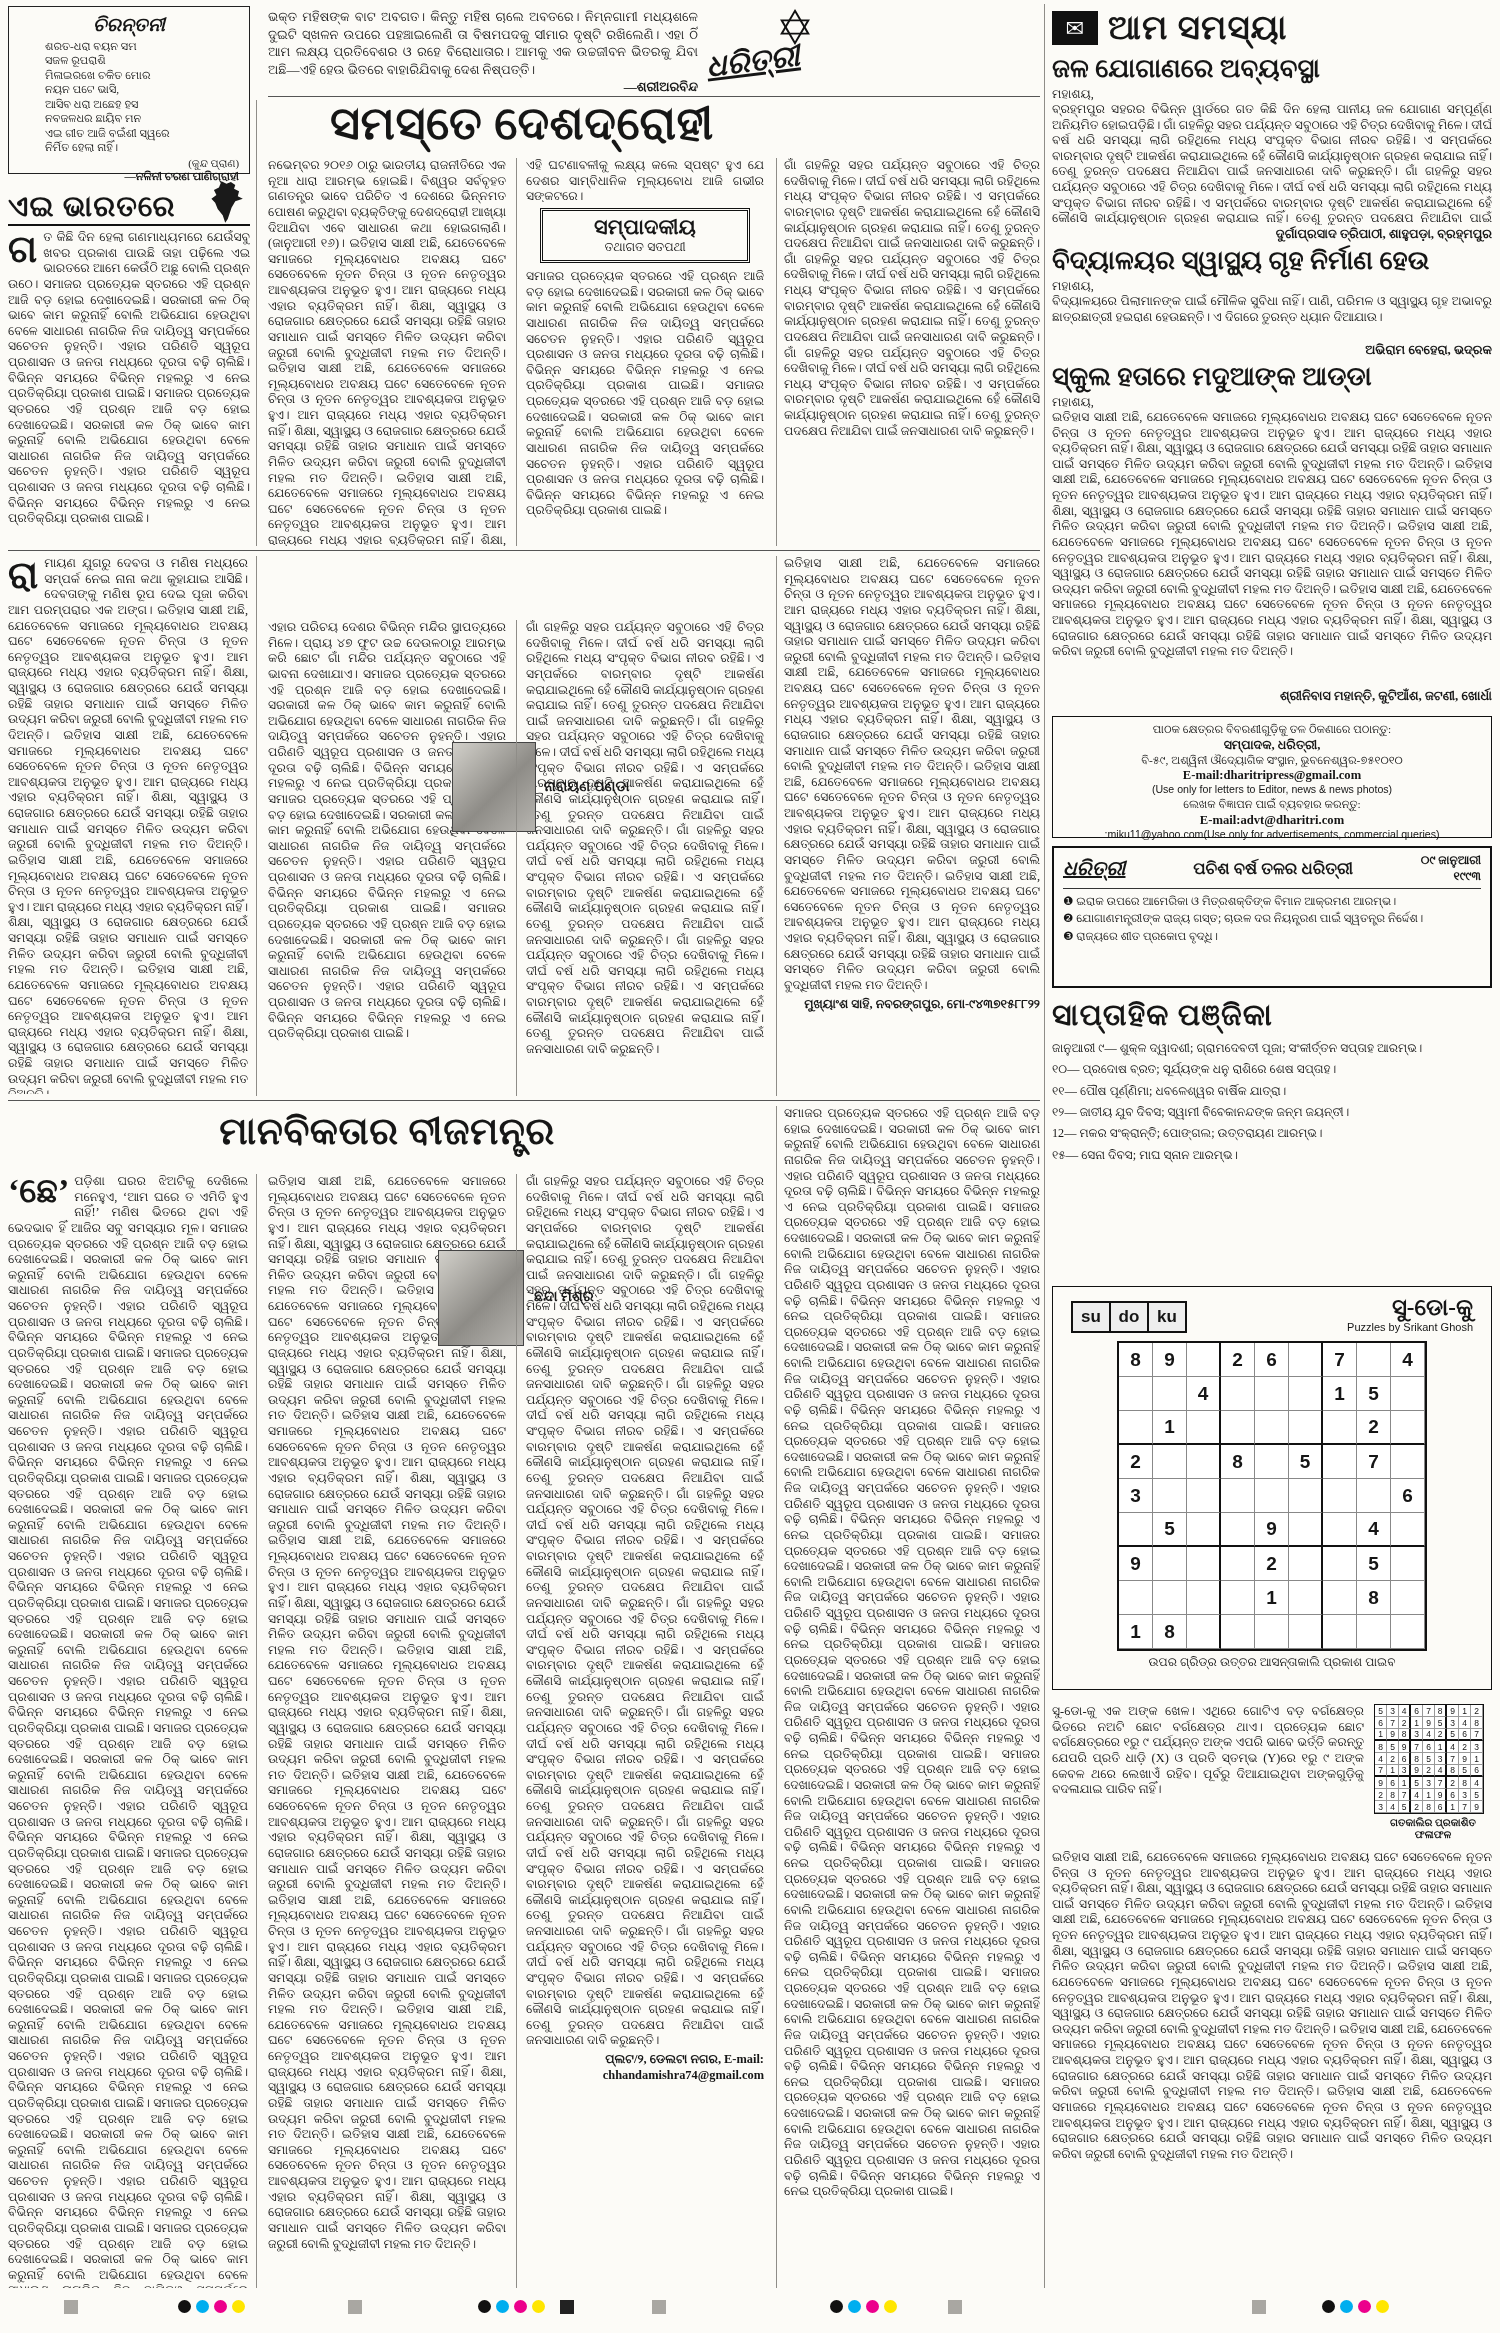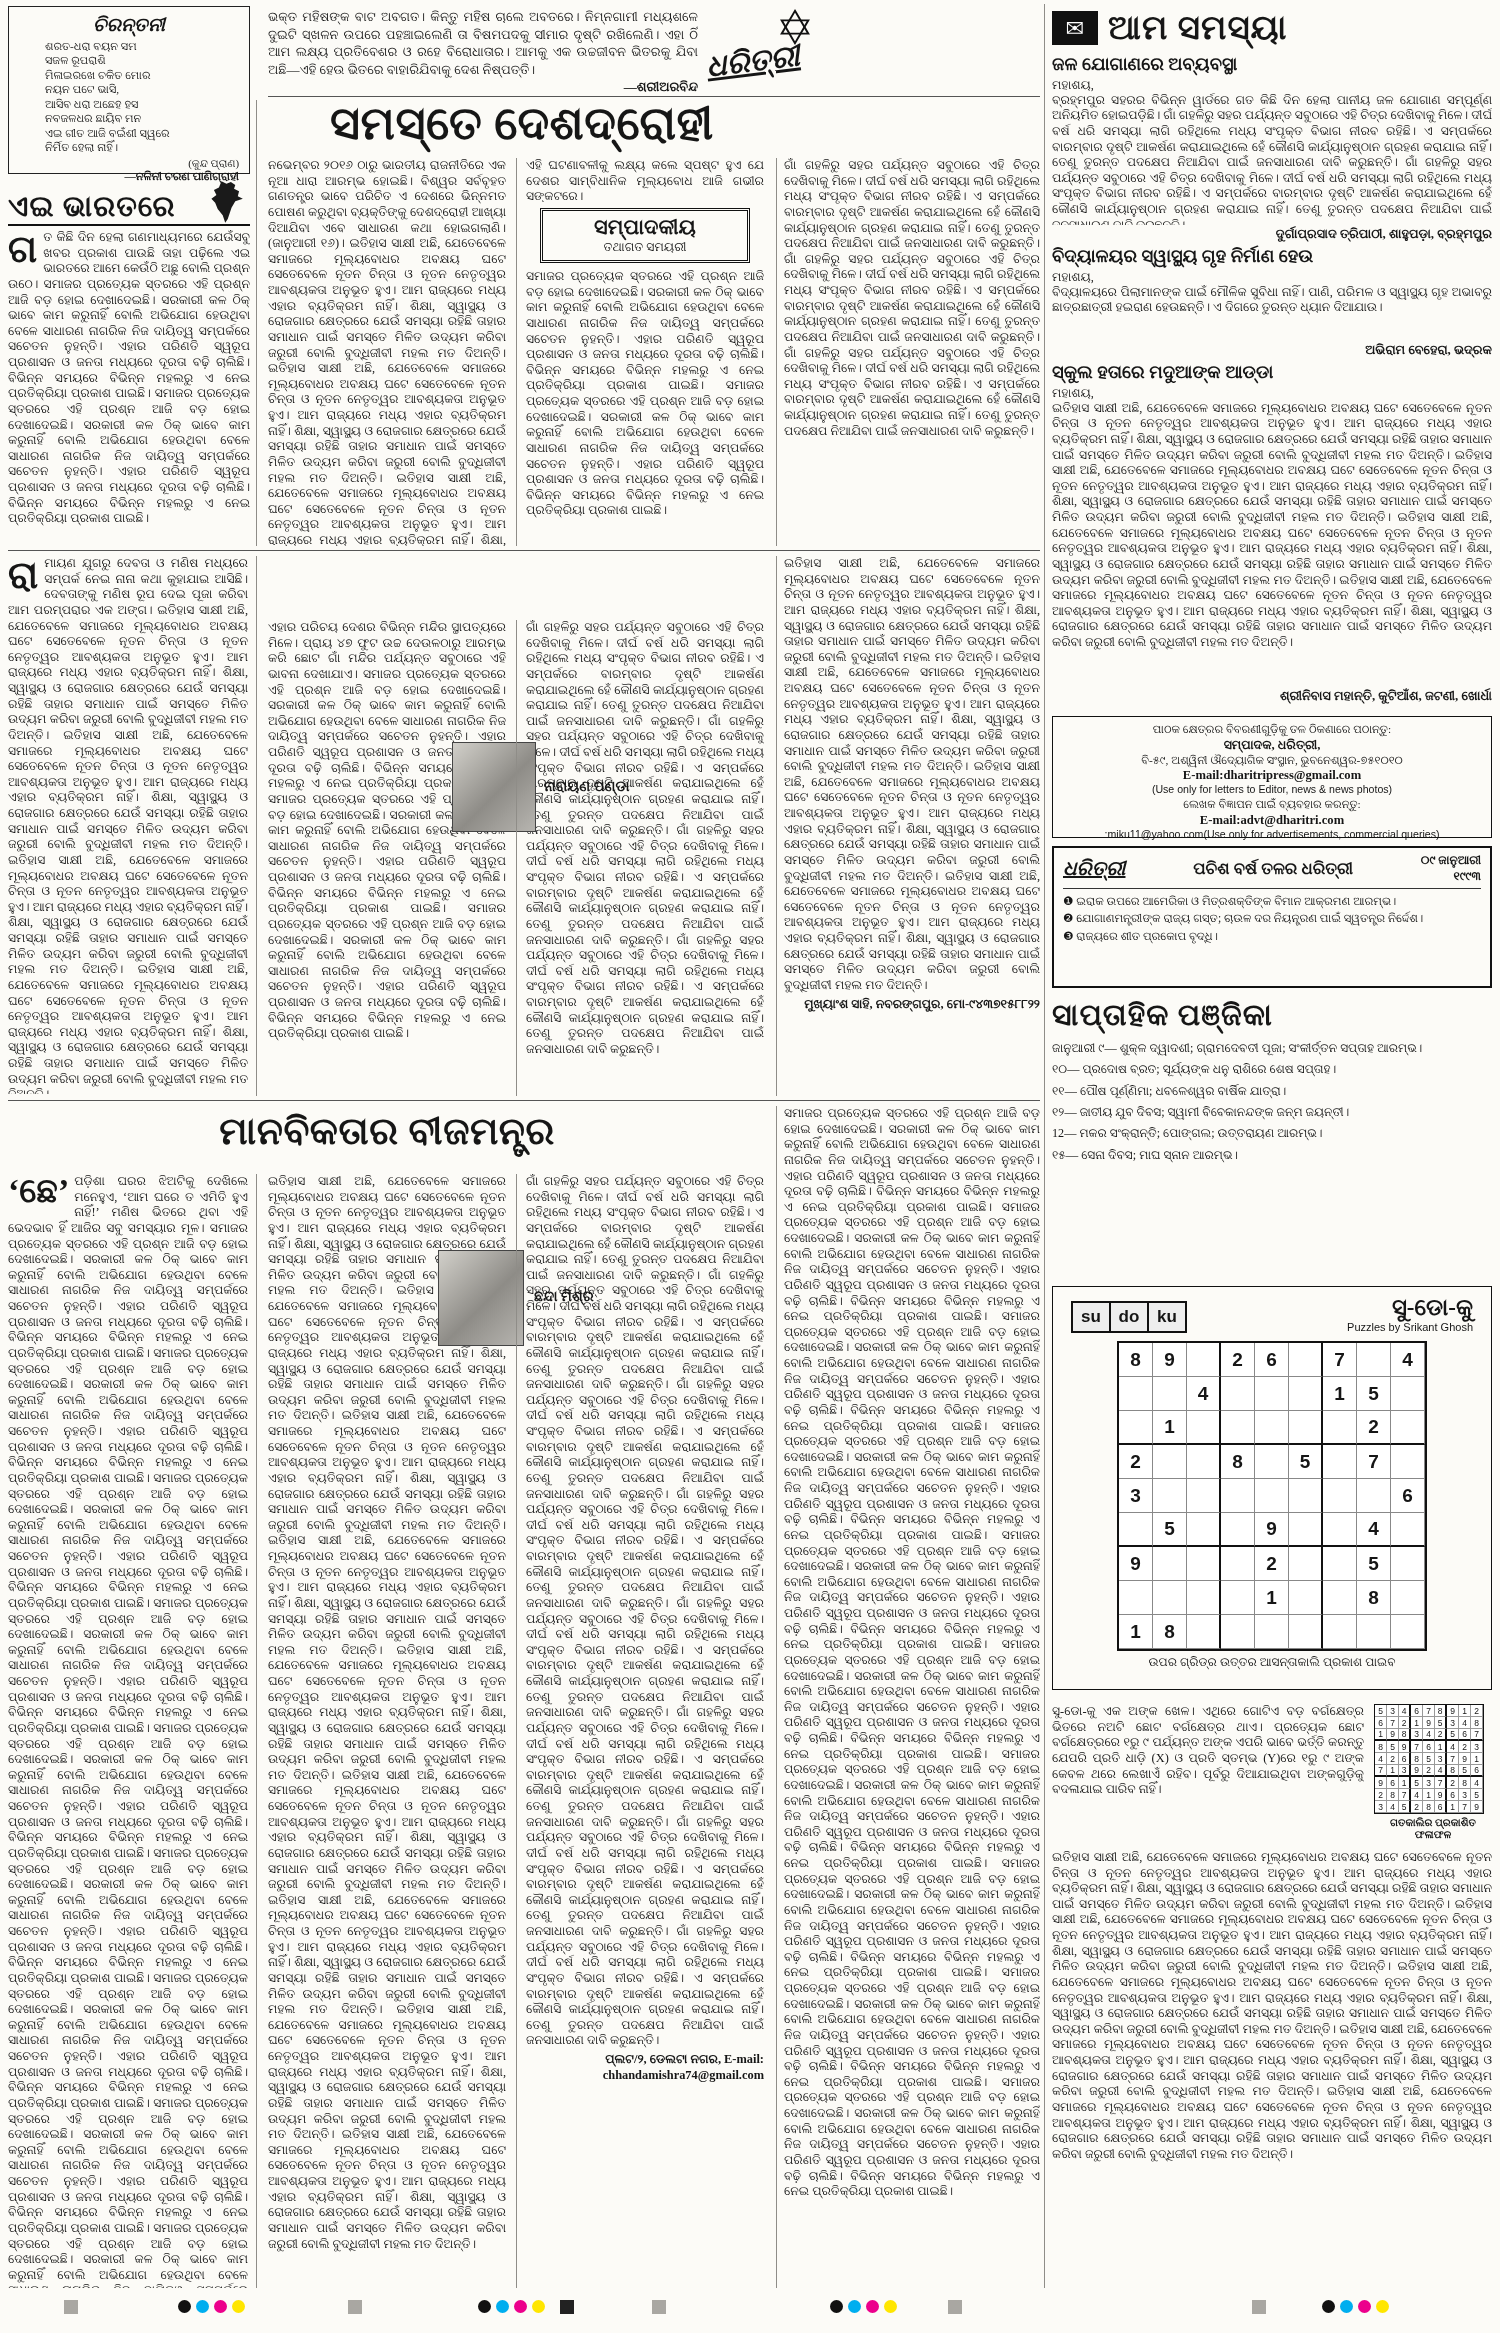--- a/index.html
+++ b/index.html
@@ -36,21 +36,21 @@
   
   .photo{background:linear-gradient(135deg,#d2d0ca,#8e8c87 55%,#b7b5b0);border:1px solid #444;}
   .photo-cap{font-weight:700;font-size:14.5px;}
   .a-footer{font-weight:700;text-align:right;display:block;margin-top:3px;}
   
   .letters-head{display:flex;align-items:center;gap:10px;}
   .env-box{width:46px;height:34px;background:#111;color:#fff;display:flex;align-items:center;justify-content:center;
            font-size:22px;font-family:"DejaVu Sans",sans-serif;}
   .letters-title{font-weight:700;font-size:34px;letter-spacing:1px;}
   .letter{display:flex;flex-direction:column;box-sizing:border-box;}
-  .letter-title{font-weight:700;font-size:18px;line-height:1.15;margin-bottom:3px;}
+  .letter-title{font-weight:700;font-size:26px;line-height:1.15;margin-bottom:3px;}
   .salutation{font-size:12.4px;}
   .letter-body{flex:1;overflow:hidden;}
   .letter-sig{text-align:right;font-weight:700;font-size:12.8px;margin-top:2px;}
   
   .contact-box{border:1.5px solid #111;box-sizing:border-box;text-align:center;padding:5px 8px;
                font-size:11.4px;line-height:1.28;}
   .cb-bold{font-weight:700;font-size:12.6px;}
   .cb-small{font-size:10.6px;font-family:"Liberation Sans",sans-serif;}
   
   .anniv-box{border:2px solid #111;box-sizing:border-box;padding:5px 9px;}
@@ -141,21 +141,21 @@
 
   <div class="region jtxt" style="left:268px;top:158px;width:238px;height:388px;">
     <span>ନଭେମ୍ବର ୨୦୧୬ ଠାରୁ ଭାରତୀୟ ରାଜନୀତିରେ ଏକ ନୂଆ ଧାରା ଆରମ୍ଭ ହୋଇଛି। ବିଶ୍ୱର ସର୍ବବୃହତ ଗଣତନ୍ତ୍ର ଭାବେ ପରିଚିତ ଏ ଦେଶରେ ଭିନ୍ନମତ ପୋଷଣ କରୁଥିବା ବ୍ୟକ୍ତିଙ୍କୁ ଦେଶଦ୍ରୋହୀ ଆଖ୍ୟା ଦିଆଯିବା ଏବେ ସାଧାରଣ କଥା ହୋଇଗଲାଣି। (ଜାନୁଆରୀ ୧୬)।</span>
     <span>ଇତିହାସ ସାକ୍ଷୀ ଅଛି, ଯେତେବେଳେ ସମାଜରେ ମୂଲ୍ୟବୋଧର ଅବକ୍ଷୟ ଘଟେ ସେତେବେଳେ ନୂତନ ଚିନ୍ତା ଓ ନୂତନ ନେତୃତ୍ୱର ଆବଶ୍ୟକତା ଅନୁଭୂତ ହୁଏ। ଆମ ରାଜ୍ୟରେ ମଧ୍ୟ ଏହାର ବ୍ୟତିକ୍ରମ ନାହିଁ। ଶିକ୍ଷା, ସ୍ୱାସ୍ଥ୍ୟ ଓ ରୋଜଗାର କ୍ଷେତ୍ରରେ ଯେଉଁ ସମସ୍ୟା ରହିଛି ତାହାର ସମାଧାନ ପାଇଁ ସମସ୍ତେ ମିଳିତ ଉଦ୍ୟମ କରିବା ଜରୁରୀ ବୋଲି ବୁଦ୍ଧିଜୀବୀ ମହଲ ମତ ଦିଅନ୍ତି। ଇତିହାସ ସାକ୍ଷୀ ଅଛି, ଯେତେବେଳେ ସମାଜରେ ମୂଲ୍ୟବୋଧର ଅବକ୍ଷୟ ଘଟେ ସେତେବେଳେ ନୂତନ ଚିନ୍ତା ଓ ନୂତନ ନେତୃତ୍ୱର ଆବଶ୍ୟକତା ଅନୁଭୂତ ହୁଏ। ଆମ ରାଜ୍ୟରେ ମଧ୍ୟ ଏହାର ବ୍ୟତିକ୍ରମ ନାହିଁ। ଶିକ୍ଷା, ସ୍ୱାସ୍ଥ୍ୟ ଓ ରୋଜଗାର କ୍ଷେତ୍ରରେ ଯେଉଁ ସମସ୍ୟା ରହିଛି ତାହାର ସମାଧାନ ପାଇଁ ସମସ୍ତେ ମିଳିତ ଉଦ୍ୟମ କରିବା ଜରୁରୀ ବୋଲି ବୁଦ୍ଧିଜୀବୀ ମହଲ ମତ ଦିଅନ୍ତି। ଇତିହାସ ସାକ୍ଷୀ ଅଛି, ଯେତେବେଳେ ସମାଜରେ ମୂଲ୍ୟବୋଧର ଅବକ୍ଷୟ ଘଟେ ସେତେବେଳେ ନୂତନ ଚିନ୍ତା ଓ ନୂତନ ନେତୃତ୍ୱର ଆବଶ୍ୟକତା ଅନୁଭୂତ ହୁଏ। ଆମ ରାଜ୍ୟରେ ମଧ୍ୟ ଏହାର ବ୍ୟତିକ୍ରମ ନାହିଁ। ଶିକ୍ଷା, ସ୍ୱାସ୍ଥ୍ୟ ଓ ରୋଜଗାର କ୍ଷେତ୍ରରେ ଯେଉଁ ସମସ୍ୟା ରହିଛି ତାହାର ସମାଧାନ ପାଇଁ ସମସ୍ତେ ମିଳିତ ଉଦ୍ୟମ କରିବା ଜରୁରୀ ବୋଲି ବୁଦ୍ଧିଜୀବୀ ମହଲ ମତ ଦିଅନ୍ତି।</span>
   </div>
 
   <div class="region" style="left:526px;top:158px;width:238px;height:388px;overflow:hidden;">
     <div class="jtxt" style="height:44px;">ଏହି ଘଟଣାବଳୀକୁ ଲକ୍ଷ୍ୟ କଲେ ସ୍ପଷ୍ଟ ହୁଏ ଯେ ଦେଶର ସାମ୍ବିଧାନିକ ମୂଲ୍ୟବୋଧ ଆଜି ଗଭୀର ସଙ୍କଟରେ।</div>
     <div class="ed-box">
       <div class="ed-box-title">ସମ୍ପାଦକୀୟ</div>
-      <div class="ed-box-editor">ତଥାଗତ ସମୟରୀ</div>
+      <div class="ed-box-editor">ତଥାଗତ ସତପଥୀ</div>
     </div>
     <div class="jtxt" style="height:250px;">ସମାଜର ପ୍ରତ୍ୟେକ ସ୍ତରରେ ଏହି ପ୍ରଶ୍ନ ଆଜି ବଡ଼ ହୋଇ ଦେଖାଦେଇଛି। ସରକାରୀ କଳ ଠିକ୍ ଭାବେ କାମ କରୁନାହିଁ ବୋଲି ଅଭିଯୋଗ ହେଉଥିବା ବେଳେ ସାଧାରଣ ନାଗରିକ ନିଜ ଦାୟିତ୍ୱ ସମ୍ପର୍କରେ ସଚେତନ ନୁହନ୍ତି। ଏହାର ପରିଣତି ସ୍ୱରୂପ ପ୍ରଶାସନ ଓ ଜନତା ମଧ୍ୟରେ ଦୂରତା ବଢ଼ି ଚାଲିଛି। ବିଭିନ୍ନ ସମୟରେ ବିଭିନ୍ନ ମହଲରୁ ଏ ନେଇ ପ୍ରତିକ୍ରିୟା ପ୍ରକାଶ ପାଇଛି। ସମାଜର ପ୍ରତ୍ୟେକ ସ୍ତରରେ ଏହି ପ୍ରଶ୍ନ ଆଜି ବଡ଼ ହୋଇ ଦେଖାଦେଇଛି। ସରକାରୀ କଳ ଠିକ୍ ଭାବେ କାମ କରୁନାହିଁ ବୋଲି ଅଭିଯୋଗ ହେଉଥିବା ବେଳେ ସାଧାରଣ ନାଗରିକ ନିଜ ଦାୟିତ୍ୱ ସମ୍ପର୍କରେ ସଚେତନ ନୁହନ୍ତି। ଏହାର ପରିଣତି ସ୍ୱରୂପ ପ୍ରଶାସନ ଓ ଜନତା ମଧ୍ୟରେ ଦୂରତା ବଢ଼ି ଚାଲିଛି। ବିଭିନ୍ନ ସମୟରେ ବିଭିନ୍ନ ମହଲରୁ ଏ ନେଇ ପ୍ରତିକ୍ରିୟା ପ୍ରକାଶ ପାଇଛି।</div>
   </div>
 
   <div class="region jtxt" style="left:784px;top:158px;width:256px;height:388px;">ଗାଁ ଗହଳିରୁ ସହର ପର୍ଯ୍ୟନ୍ତ ସବୁଠାରେ ଏହି ଚିତ୍ର ଦେଖିବାକୁ ମିଳେ। ଦୀର୍ଘ ବର୍ଷ ଧରି ସମସ୍ୟା ଲାଗି ରହିଥିଲେ ମଧ୍ୟ ସଂପୃକ୍ତ ବିଭାଗ ନୀରବ ରହିଛି। ଏ ସମ୍ପର୍କରେ ବାରମ୍ବାର ଦୃଷ୍ଟି ଆକର୍ଷଣ କରାଯାଇଥିଲେ ହେଁ କୌଣସି କାର୍ଯ୍ୟାନୁଷ୍ଠାନ ଗ୍ରହଣ କରାଯାଇ ନାହିଁ। ତେଣୁ ତୁରନ୍ତ ପଦକ୍ଷେପ ନିଆଯିବା ପାଇଁ ଜନସାଧାରଣ ଦାବି କରୁଛନ୍ତି। ଗାଁ ଗହଳିରୁ ସହର ପର୍ଯ୍ୟନ୍ତ ସବୁଠାରେ ଏହି ଚିତ୍ର ଦେଖିବାକୁ ମିଳେ। ଦୀର୍ଘ ବର୍ଷ ଧରି ସମସ୍ୟା ଲାଗି ରହିଥିଲେ ମଧ୍ୟ ସଂପୃକ୍ତ ବିଭାଗ ନୀରବ ରହିଛି। ଏ ସମ୍ପର୍କରେ ବାରମ୍ବାର ଦୃଷ୍ଟି ଆକର୍ଷଣ କରାଯାଇଥିଲେ ହେଁ କୌଣସି କାର୍ଯ୍ୟାନୁଷ୍ଠାନ ଗ୍ରହଣ କରାଯାଇ ନାହିଁ। ତେଣୁ ତୁରନ୍ତ ପଦକ୍ଷେପ ନିଆଯିବା ପାଇଁ ଜନସାଧାରଣ ଦାବି କରୁଛନ୍ତି। ଗାଁ ଗହଳିରୁ ସହର ପର୍ଯ୍ୟନ୍ତ ସବୁଠାରେ ଏହି ଚିତ୍ର ଦେଖିବାକୁ ମିଳେ। ଦୀର୍ଘ ବର୍ଷ ଧରି ସମସ୍ୟା ଲାଗି ରହିଥିଲେ ମଧ୍ୟ ସଂପୃକ୍ତ ବିଭାଗ ନୀରବ ରହିଛି। ଏ ସମ୍ପର୍କରେ ବାରମ୍ବାର ଦୃଷ୍ଟି ଆକର୍ଷଣ କରାଯାଇଥିଲେ ହେଁ କୌଣସି କାର୍ଯ୍ୟାନୁଷ୍ଠାନ ଗ୍ରହଣ କରାଯାଇ ନାହିଁ। ତେଣୁ ତୁରନ୍ତ ପଦକ୍ଷେପ ନିଆଯିବା ପାଇଁ ଜନସାଧାରଣ ଦାବି କରୁଛନ୍ତି।</div>
 
   <div class="hrule" style="left:8px;top:550px;width:1032px;"></div>
 
 
   <div class="region jtxt" style="left:8px;top:556px;width:240px;height:538px;">

